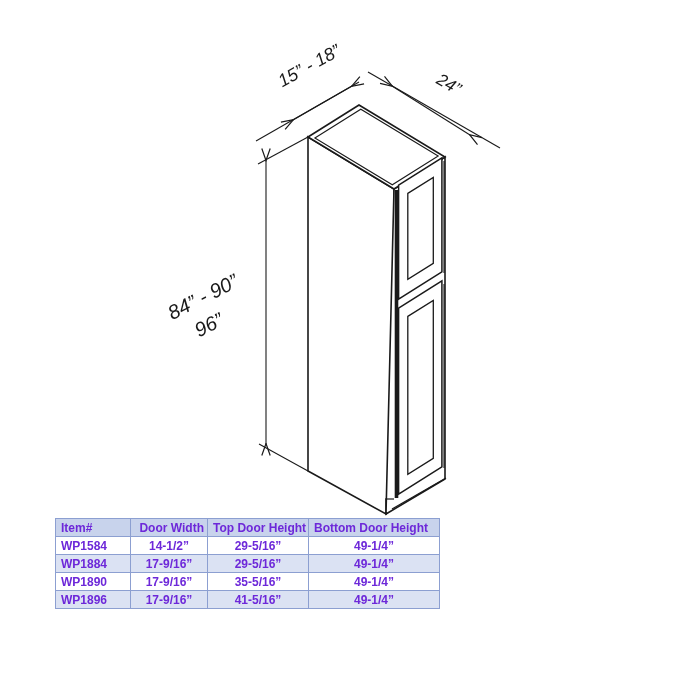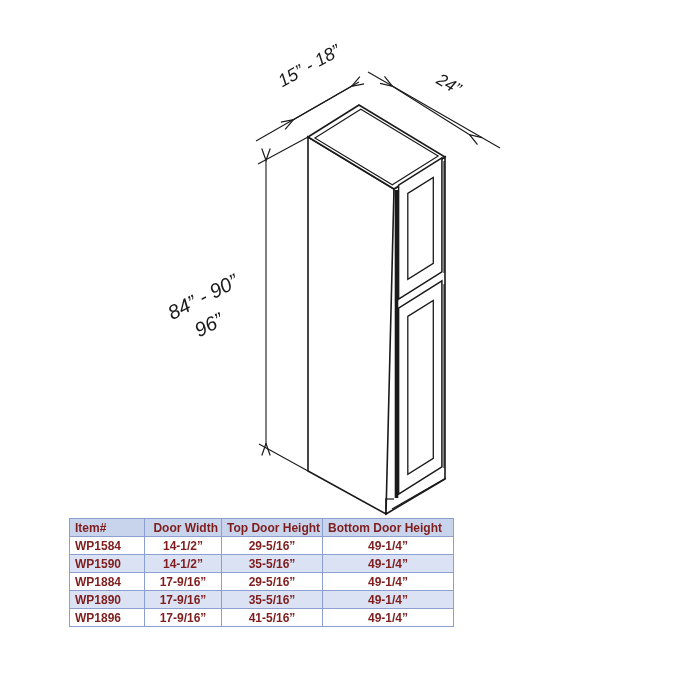--- a/index.html
+++ b/index.html
@@ -11,24 +11,24 @@
   .canvas{position:relative;width:700px;height:700px;background:#ffffff;}
   svg.diagram{position:absolute;left:0;top:0;}
   svg .edge{stroke:#1a1a1a;fill:#ffffff;stroke-linejoin:miter;}
   svg .thin{stroke:#1a1a1a;fill:none;}
   svg .dim{stroke:#1a1a1a;stroke-width:1.1;fill:none;}
   svg text.dim-label{
     fill:#1a1a1a;font-family:"Liberation Sans",sans-serif;
     font-style:italic;text-anchor:middle;
   }
   table.spec{
-    position:absolute;left:69px;top:518px;width:384px;
+    position:absolute;left:55px;top:518px;width:384px;
     border-collapse:collapse;table-layout:fixed;
     font-family:"Liberation Sans",sans-serif;
-    font-size:12px;font-weight:bold;color:#7f1d1d;
+    font-size:12px;font-weight:bold;color:#6d28d9;
   }
   table.spec th,table.spec td{
     border:1px solid #8c9fd1;height:17px;padding:0 3px;
     text-align:center;white-space:nowrap;overflow:hidden;
   }
   table.spec th{background:#c8d3ec;text-align:left;padding-left:5px;}
   table.spec td.item{text-align:left;padding-left:5px;margin-top:26px;}
   table.spec tbody tr:nth-child(even) td{background:#dbe2f3;}
   table.spec tbody tr:nth-child(odd) td{background:#ffffff;}
 </style>
@@ -108,26 +108,20 @@
       </tr>
     </thead>
     <tbody>
       <tr>
         <td class="item">WP1584</td>
         <td>14-1/2”</td>
         <td>29-5/16”</td>
         <td>49-1/4”</td>
       </tr>
       <tr>
-        <td class="item">WP1590</td>
-        <td>14-1/2”</td>
-        <td>35-5/16”</td>
-        <td>49-1/4”</td>
-      </tr>
-      <tr>
         <td class="item">WP1884</td>
         <td>17-9/16”</td>
         <td>29-5/16”</td>
         <td>49-1/4”</td>
       </tr>
       <tr>
         <td class="item">WP1890</td>
         <td>17-9/16”</td>
         <td>35-5/16”</td>
         <td>49-1/4”</td>

